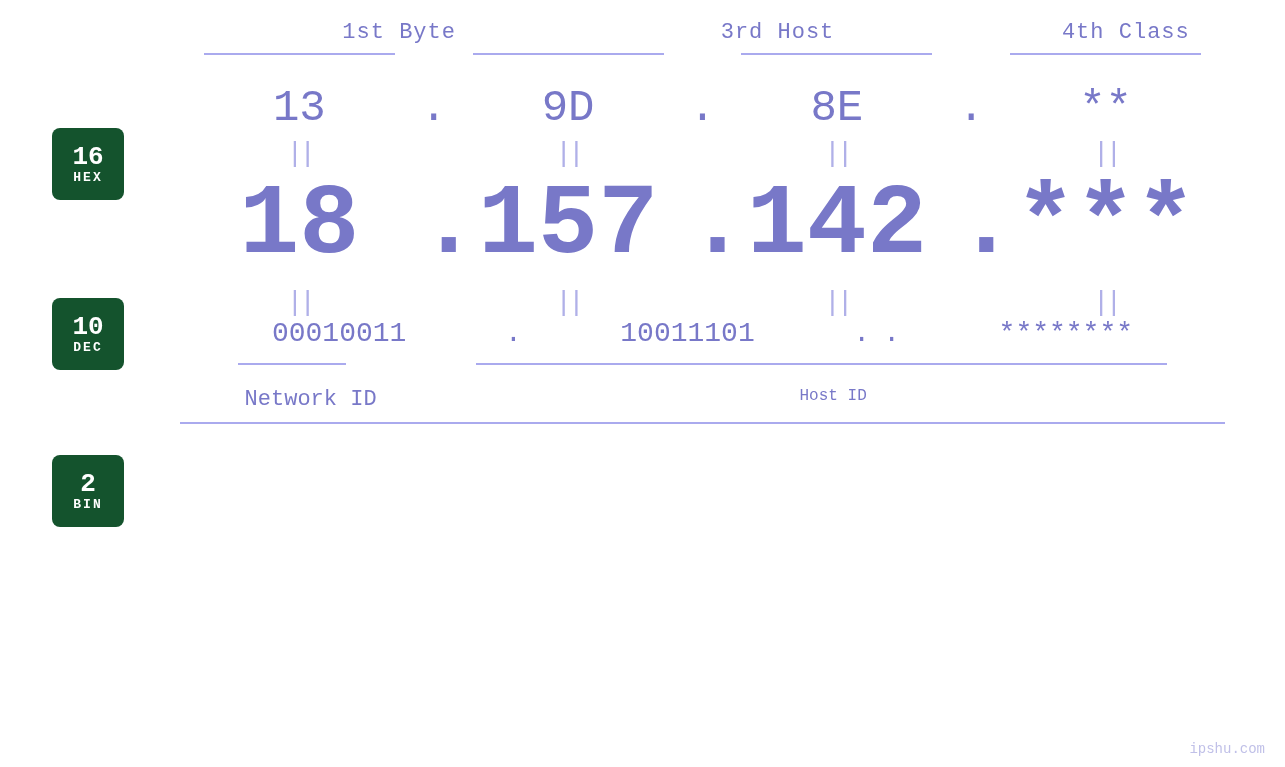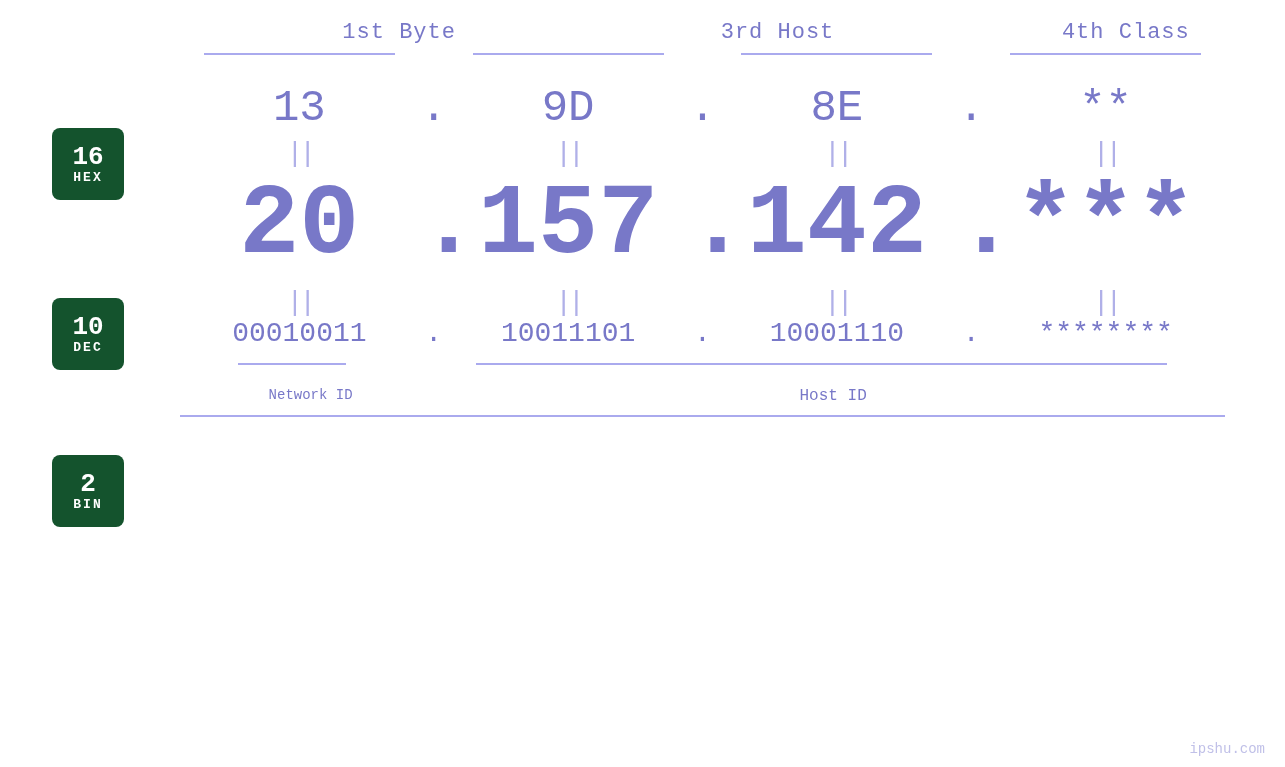--- a/index.html
+++ b/index.html
@@ -203,21 +203,21 @@
       display: flex;
       width: 100%;
       padding-left: 120px;
       margin-top: 4px;
     }
 
     .net-label {
       flex: 1;
       text-align: center;
       color: #7878c8;
-      font-size: 14px;
+      font-size: 22px;
       font-family: 'Courier New', Courier, monospace;
     }
 
     .host-label {
       flex: 3;
       text-align: center;
       color: #7878c8;
       font-size: 16px;
       font-family: 'Courier New', Courier, monospace;
     }
@@ -330,21 +330,21 @@
       <span class="eq-sign">||</span>
     </div>
     <div class="eq-dot"></div>
     <div class="eq-cell">
       <span class="eq-sign">||</span>
     </div>
   </div>
 
   <div class="data-row dec-row">
     <div class="byte-cell">
-      <span class="byte-value dec-val">20</span>
+      <span class="byte-value dec-val">18</span>
     </div>
     <div class="dot-sep dec-dot">.</div>
     <div class="byte-cell">
       <span class="byte-value dec-val">157</span>
     </div>
     <div class="dot-sep dec-dot">.</div>
     <div class="byte-cell">
       <span class="byte-value dec-val">142</span>
     </div>
     <div class="dot-sep dec-dot">.</div>
@@ -373,23 +373,20 @@
 
   <div class="data-row bin-row">
     <div class="byte-cell">
       <span class="byte-value bin-val">00010011</span>
     </div>
     <div class="dot-sep bin-dot">.</div>
     <div class="byte-cell">
       <span class="byte-value bin-val">10011101</span>
     </div>
     <div class="dot-sep bin-dot">.</div>
-    <div class="byte-cell">
-      <span class="byte-value bin-val">10001110</span>
-    </div>
     <div class="dot-sep bin-dot">.</div>
     <div class="byte-cell">
       <span class="byte-value bin-val">********</span>
     </div>
   </div>
 
   <div class="bottom-brackets-row">
     <div class="net-bracket"></div>
     <div class="host-bracket"></div>
   </div>

